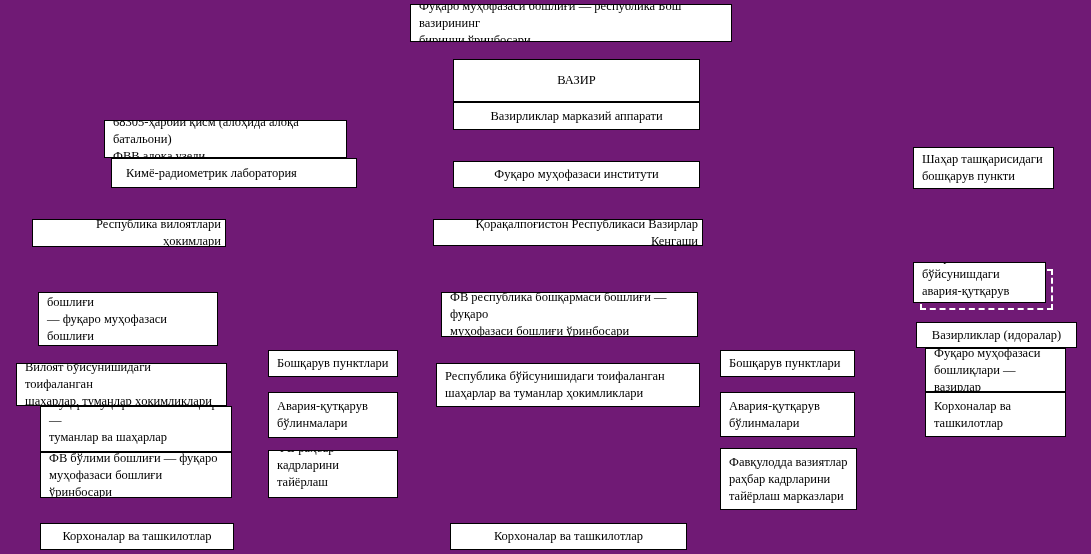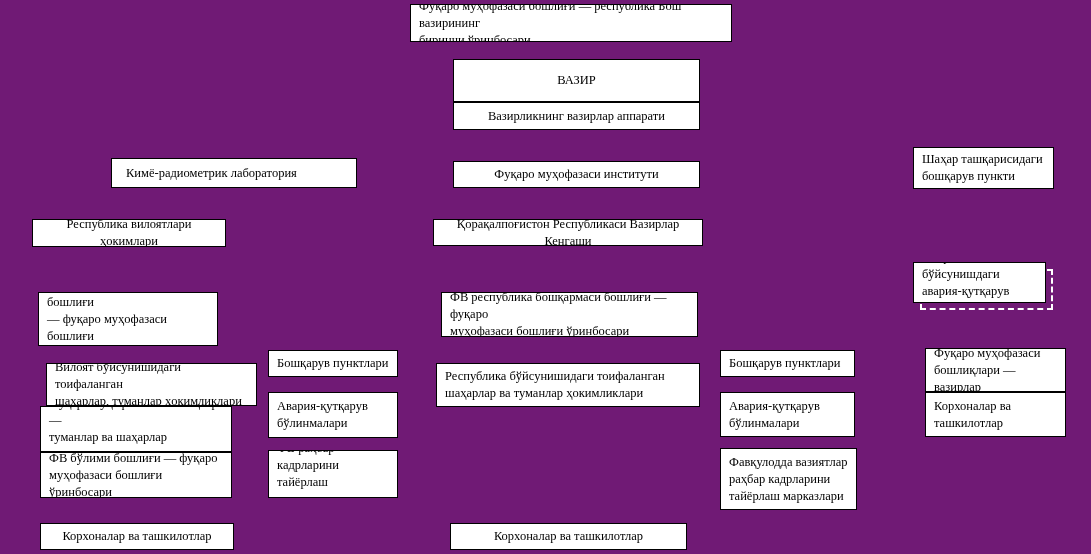--- a/index.html
+++ b/index.html
@@ -18,21 +18,21 @@
     box-sizing:border-box;
     font-size:12.5px;
     line-height:17px;
     padding:2px 6px 2px 8px;
     white-space:pre-line;
     display:flex;
     flex-direction:column;
     justify-content:center;
     overflow:hidden;
   }
-  .center{text-align:center;align-items:center;padding-left:4px;padding-right:4px;}
+  .center{text-align:right;align-items:center;padding-left:4px;padding-right:4px;}
   .dash-outline{
     position:absolute;
     border:2px dashed #fff;
     background:transparent;
     box-sizing:border-box;
   }
   
   #b-top{left:410px;top:4px;width:322px;height:38px}
   #b-minister{left:453px;top:59px;width:247px;height:43px}
   #b-apparatus{left:453px;top:102px;width:247px;height:28px}
@@ -45,21 +45,21 @@
   #b-reg-dep{left:38px;top:292px;width:180px;height:54px}
   #b-direct{left:913px;top:204px;width:141px;height:44px}
   #b-oper-dash{left:920px;top:269px;width:133px;height:41px}
   #b-oper{left:913px;top:262px;width:133px;height:41px}
   #b-qr-h{left:433px;top:219px;width:270px;height:27px}
   #b-qr-chief{left:441px;top:246px;width:257px;height:46px}
   #b-qr-dep{left:441px;top:292px;width:257px;height:45px}
   #b-min-h{left:916px;top:322px;width:161px;height:26px}
   #b-min-chiefs{left:925px;top:348px;width:141px;height:44px}
   #b-min-ent{left:925px;top:392px;width:141px;height:45px}
-  #b-rt-h{left:46px;top:363px;width:211px;height:43px}
+  #b-rt-h{left:16px;top:363px;width:211px;height:43px}
   #b-rt-chiefs{left:40px;top:406px;width:192px;height:46px}
   #b-rt-dep{left:40px;top:452px;width:192px;height:46px}
   #b-c2-cp{left:268px;top:350px;width:130px;height:27px}
   #b-c2-res{left:268px;top:392px;width:130px;height:46px}
   #b-c2-tr{left:268px;top:450px;width:130px;height:48px}
   #b-rep-h{left:436px;top:363px;width:264px;height:44px}
   #b-rep-chiefs{left:455px;top:407px;width:231px;height:46px}
   #b-rep-dep{left:455px;top:453px;width:231px;height:46px}
   #b-c4-cp{left:720px;top:350px;width:135px;height:27px}
   #b-c4-res{left:720px;top:392px;width:135px;height:45px}
@@ -68,40 +68,43 @@
   #b-ent-c{left:450px;top:523px;width:237px;height:27px}
 </style>
 </head>
 <body>
 
 <div id="canvas">
 
   <div class="box" id="b-top">Фуқаро муҳофазаси бошлиғи — республика Бош вазирининг
 биринчи ўринбосари</div>
   <div class="box center" id="b-minister">ВАЗИР</div>
-  <div class="box center" id="b-apparatus">Вазирликнинг вазирлар аппарати</div>
+  <div class="box center" id="b-apparatus">Вазирликлар марказий аппарати</div>
   <div class="box center" id="b-institute">Фуқаро муҳофазаси институти</div>
 
+  <div class="box" id="b-unit">68305-ҳарбий қисм (алоҳида алоқа батальони)
+ФВВ алоқа узели</div>
   <div class="box" id="b-citycp">Шаҳар ташқарисидаги
 бошқарув пункти</div>
 
   <div class="box" id="b-lab">Кимё-радиометрик лаборатория</div>
   <div class="dash-outline" id="b-oper-dash"></div>
   <div class="box" id="b-oper">Оператив бўйсунишдаги
 авария-қутқарув кучлари</div>
 
   <div class="box center" id="b-reg-h">Республика вилоятлари ҳокимлари</div>
   <div class="box" id="b-reg-dep">Вилоят ФВ бошқармаси бошлиғи
 — фуқаро муҳофазаси бошлиғи
 ўринбосари</div>
 
   <div class="box center" id="b-qr-h">Қорақалпоғистон Республикаси Вазирлар Кенгаши</div>
   <div class="box" id="b-qr-dep">ФВ республика бошқармаси бошлиғи — фуқаро
 муҳофазаси бошлиғи ўринбосари</div>
 
+  <div class="box center" id="b-min-h">Вазирликлар (идоралар)</div>
   <div class="box" id="b-min-chiefs">Фуқаро муҳофазаси
 бошлиқлари — вазирлар</div>
   <div class="box" id="b-min-ent">Корхоналар ва
 ташкилотлар</div>
 
   <div class="box" id="b-rt-h">Вилоят бўйсунишидаги тоифаланган
 шаҳарлар, туманлар ҳокимликлари</div>
   <div class="box" id="b-rt-chiefs">Фуқаро муҳофазаси бошлиқлари —
 туманлар ва шаҳарлар ҳокимлари</div>
   <div class="box" id="b-rt-dep">ФВ бўлими бошлиғи — фуқаро

